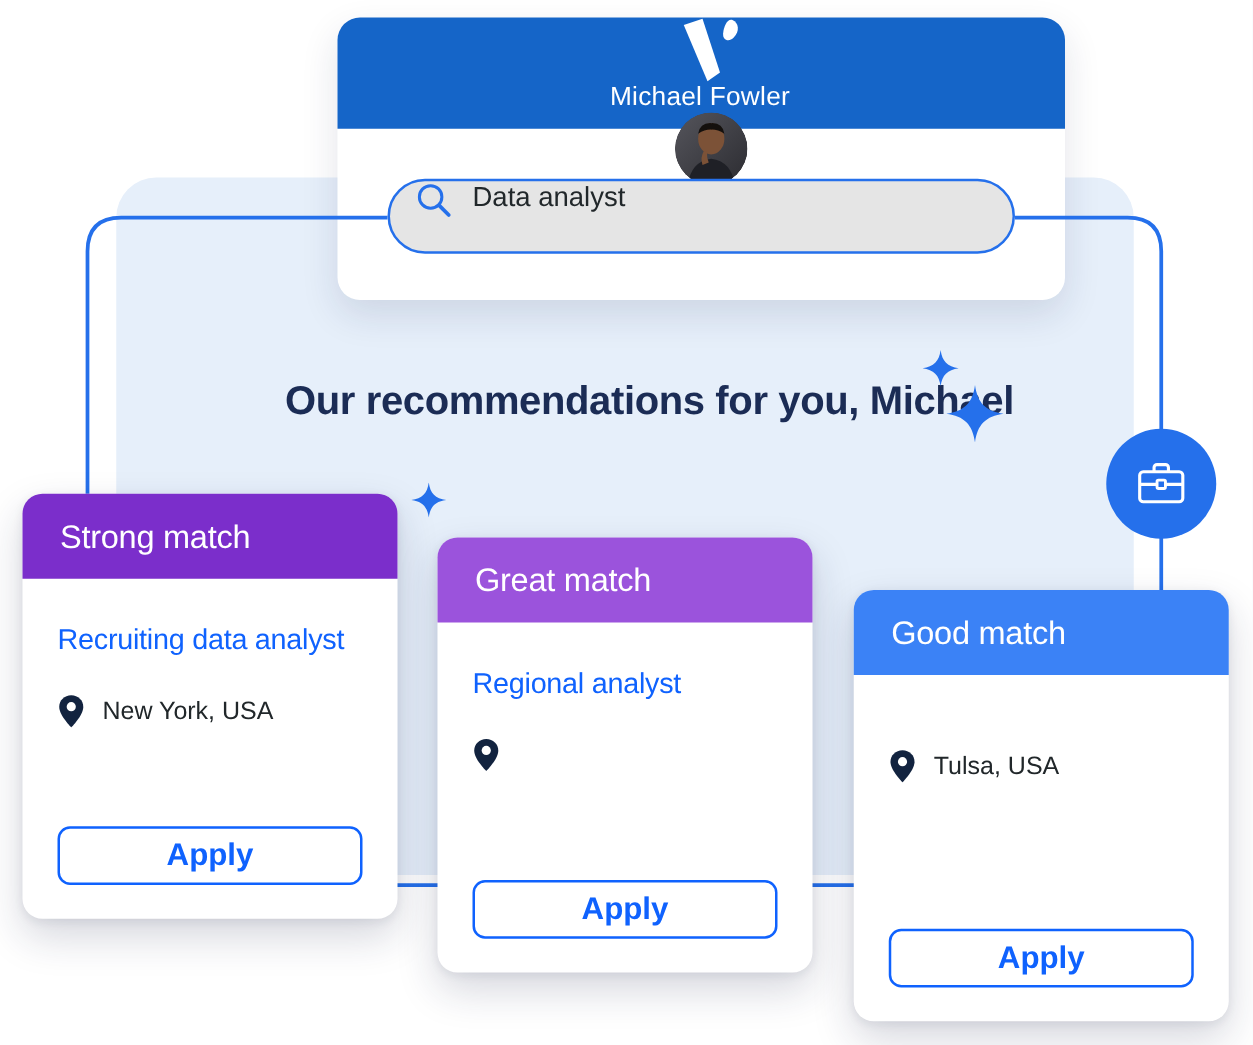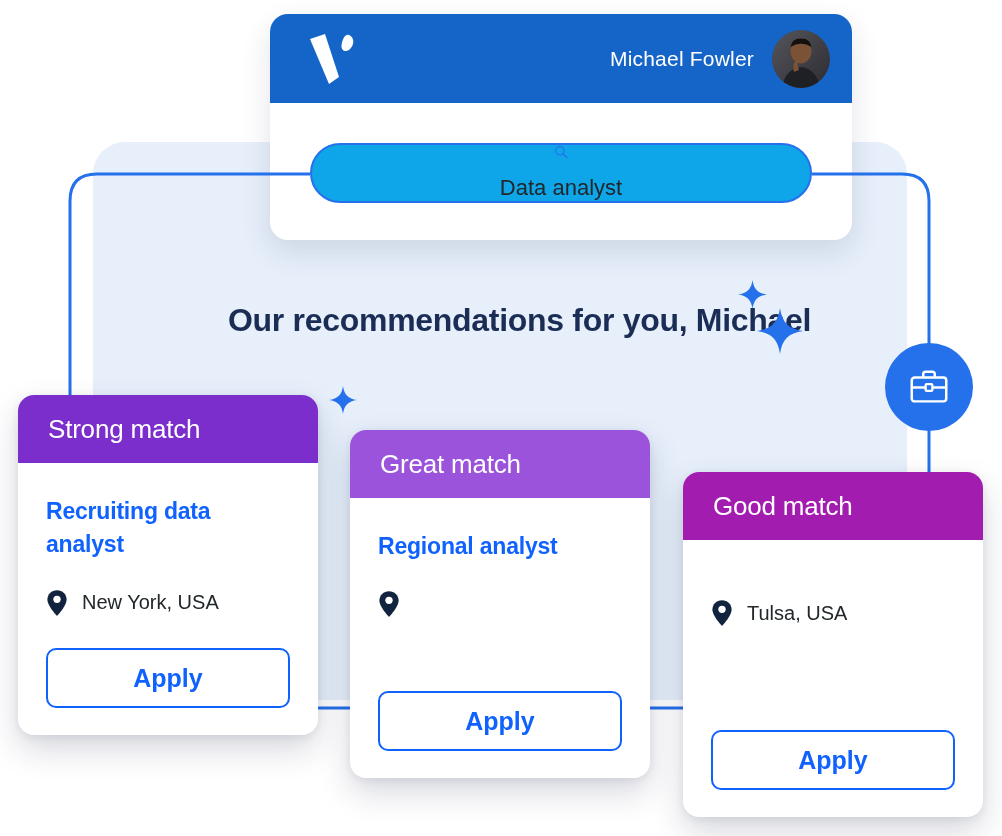--- a/index.html
+++ b/index.html
@@ -18,30 +18,30 @@
   
   .topcard{
     position:absolute;left:270px;top:14px;width:582px;height:226px;
     background:#fff;border-radius:18px;z-index:2;
     box-shadow:0 12px 30px rgba(25,35,70,.12);
   }
   .topbar{
     position:absolute;left:0;top:0;right:0;height:89px;
     background:var(--color-header-bg,#1565c8);
     border-radius:18px 18px 0 0;
-    display:flex;align-items:center;padding:0 22px 0 38px;box-sizing:border-box;
+    display:flex;align-items:center;padding:0 22px 0 38px;box-sizing:border-box;flex-direction:column;
   }
   .vlogo{width:48px;height:52px;flex:0 0 auto;}
   .topbar .spacer{flex:1;}
   .username{color:#fff;font-size:21px;font-weight:500;margin-right:18px;letter-spacing:.2px;}
   .avatar{width:58px;height:58px;border-radius:50%;overflow:hidden;flex:0 0 auto;}
   .searchpill{
     position:absolute;left:40px;top:129px;width:502px;height:60px;box-sizing:border-box;
-    background:#0ea5e9;border:2.5px solid var(--color-accent,#2570eb);border-radius:30px;
-    display:flex;align-items:center;padding:0 20px;gap:16px;flex-direction:column;
+    background:#e5e5e5;border:2.5px solid var(--color-accent,#2570eb);border-radius:30px;
+    display:flex;align-items:flex-start;padding:0 20px;gap:16px;
   }
   .searchpill .query{font-size:22px;color:var(--color-text-dark,#21272a);}
   
   .recheading{
     position:absolute;left:228px;top:302px;z-index:2;white-space:nowrap;
     font-size:32px;font-weight:700;letter-spacing:-.3px;
     color:var(--color-heading,#1b2c55);
   }
   .sparkle{position:absolute;z-index:2;}
   .sparkle svg{display:block;}
@@ -59,27 +59,27 @@
   }
   .jobcard .match{
     height:68px;flex:0 0 auto;border-radius:16px 16px 0 0;
     display:flex;align-items:center;padding:0 30px;
     color:#fff;font-size:26px;font-weight:400;letter-spacing:-.2px;
   }
   .jobcard .body{
     flex:1;display:flex;flex-direction:column;padding:32px 28px 27px 28px;
   }
   .jobcard .jobtitle{
-    color:var(--color-link,#0f62fe);font-size:23px;font-weight:700;line-height:1.45;
+    color:var(--color-link,#0f62fe);font-size:23px;font-weight:400;line-height:1.45;
     letter-spacing:-.2px;
   }
   .jobcard .locrow{display:flex;align-items:center;gap:14px;margin-top:27px;}
   .jobcard .locrow .loctext{font-size:20px;color:var(--color-text-dark,#21272a);}
   .applybtn{
-    margin-top:auto;height:60px;box-sizing:border-box;background:#fff;
+    margin-top:auto;height:47px;box-sizing:border-box;background:#fff;
     border:2px solid var(--color-link,#0f62fe);border-radius:10px;
     color:var(--color-link,#0f62fe);font-size:25px;font-weight:700;
     display:flex;align-items:center;justify-content:center;cursor:pointer;
     font-family:inherit;width:100%;
   }
   .card-strong{left:18px;top:395px;width:300px;height:340px;}
   .card-great{left:350px;top:430px;width:300px;height:348px;}
   .card-good{left:683px;top:472px;width:300px;height:345px;}
 </style>
 </head>
@@ -185,21 +185,21 @@
         <svg width="22" height="28" viewBox="0 0 24 30" aria-hidden="true">
           <path d="M12 1 C6 1 1.5 5.5 1.5 11.2 C1.5 18.5 12 29 12 29 S22.5 18.5 22.5 11.2 C22.5 5.5 18 1 12 1 Z" style="fill:var(--color-pin,#12233f)"></path>
           <circle cx="12" cy="11" r="4" fill="#fff"></circle>
         </svg>
       </div>
       <button class="applybtn">Apply</button>
     </div>
   </div>
 
   <div class="jobcard card-good">
-    <div class="match" style="background: #a21caf;">Good match</div>
+    <div class="match" style="background: #3b82f6;">Good match</div>
     <div class="body">
       <div class="locrow">
         <svg width="22" height="28" viewBox="0 0 24 30" aria-hidden="true">
           <path d="M12 1 C6 1 1.5 5.5 1.5 11.2 C1.5 18.5 12 29 12 29 S22.5 18.5 22.5 11.2 C22.5 5.5 18 1 12 1 Z" style="fill:var(--color-pin,#12233f)"></path>
           <circle cx="12" cy="11" r="4" fill="#fff"></circle>
         </svg>
         <span class="loctext">Tulsa, USA</span>
       </div>
       <button class="applybtn">Apply</button>
     </div>

